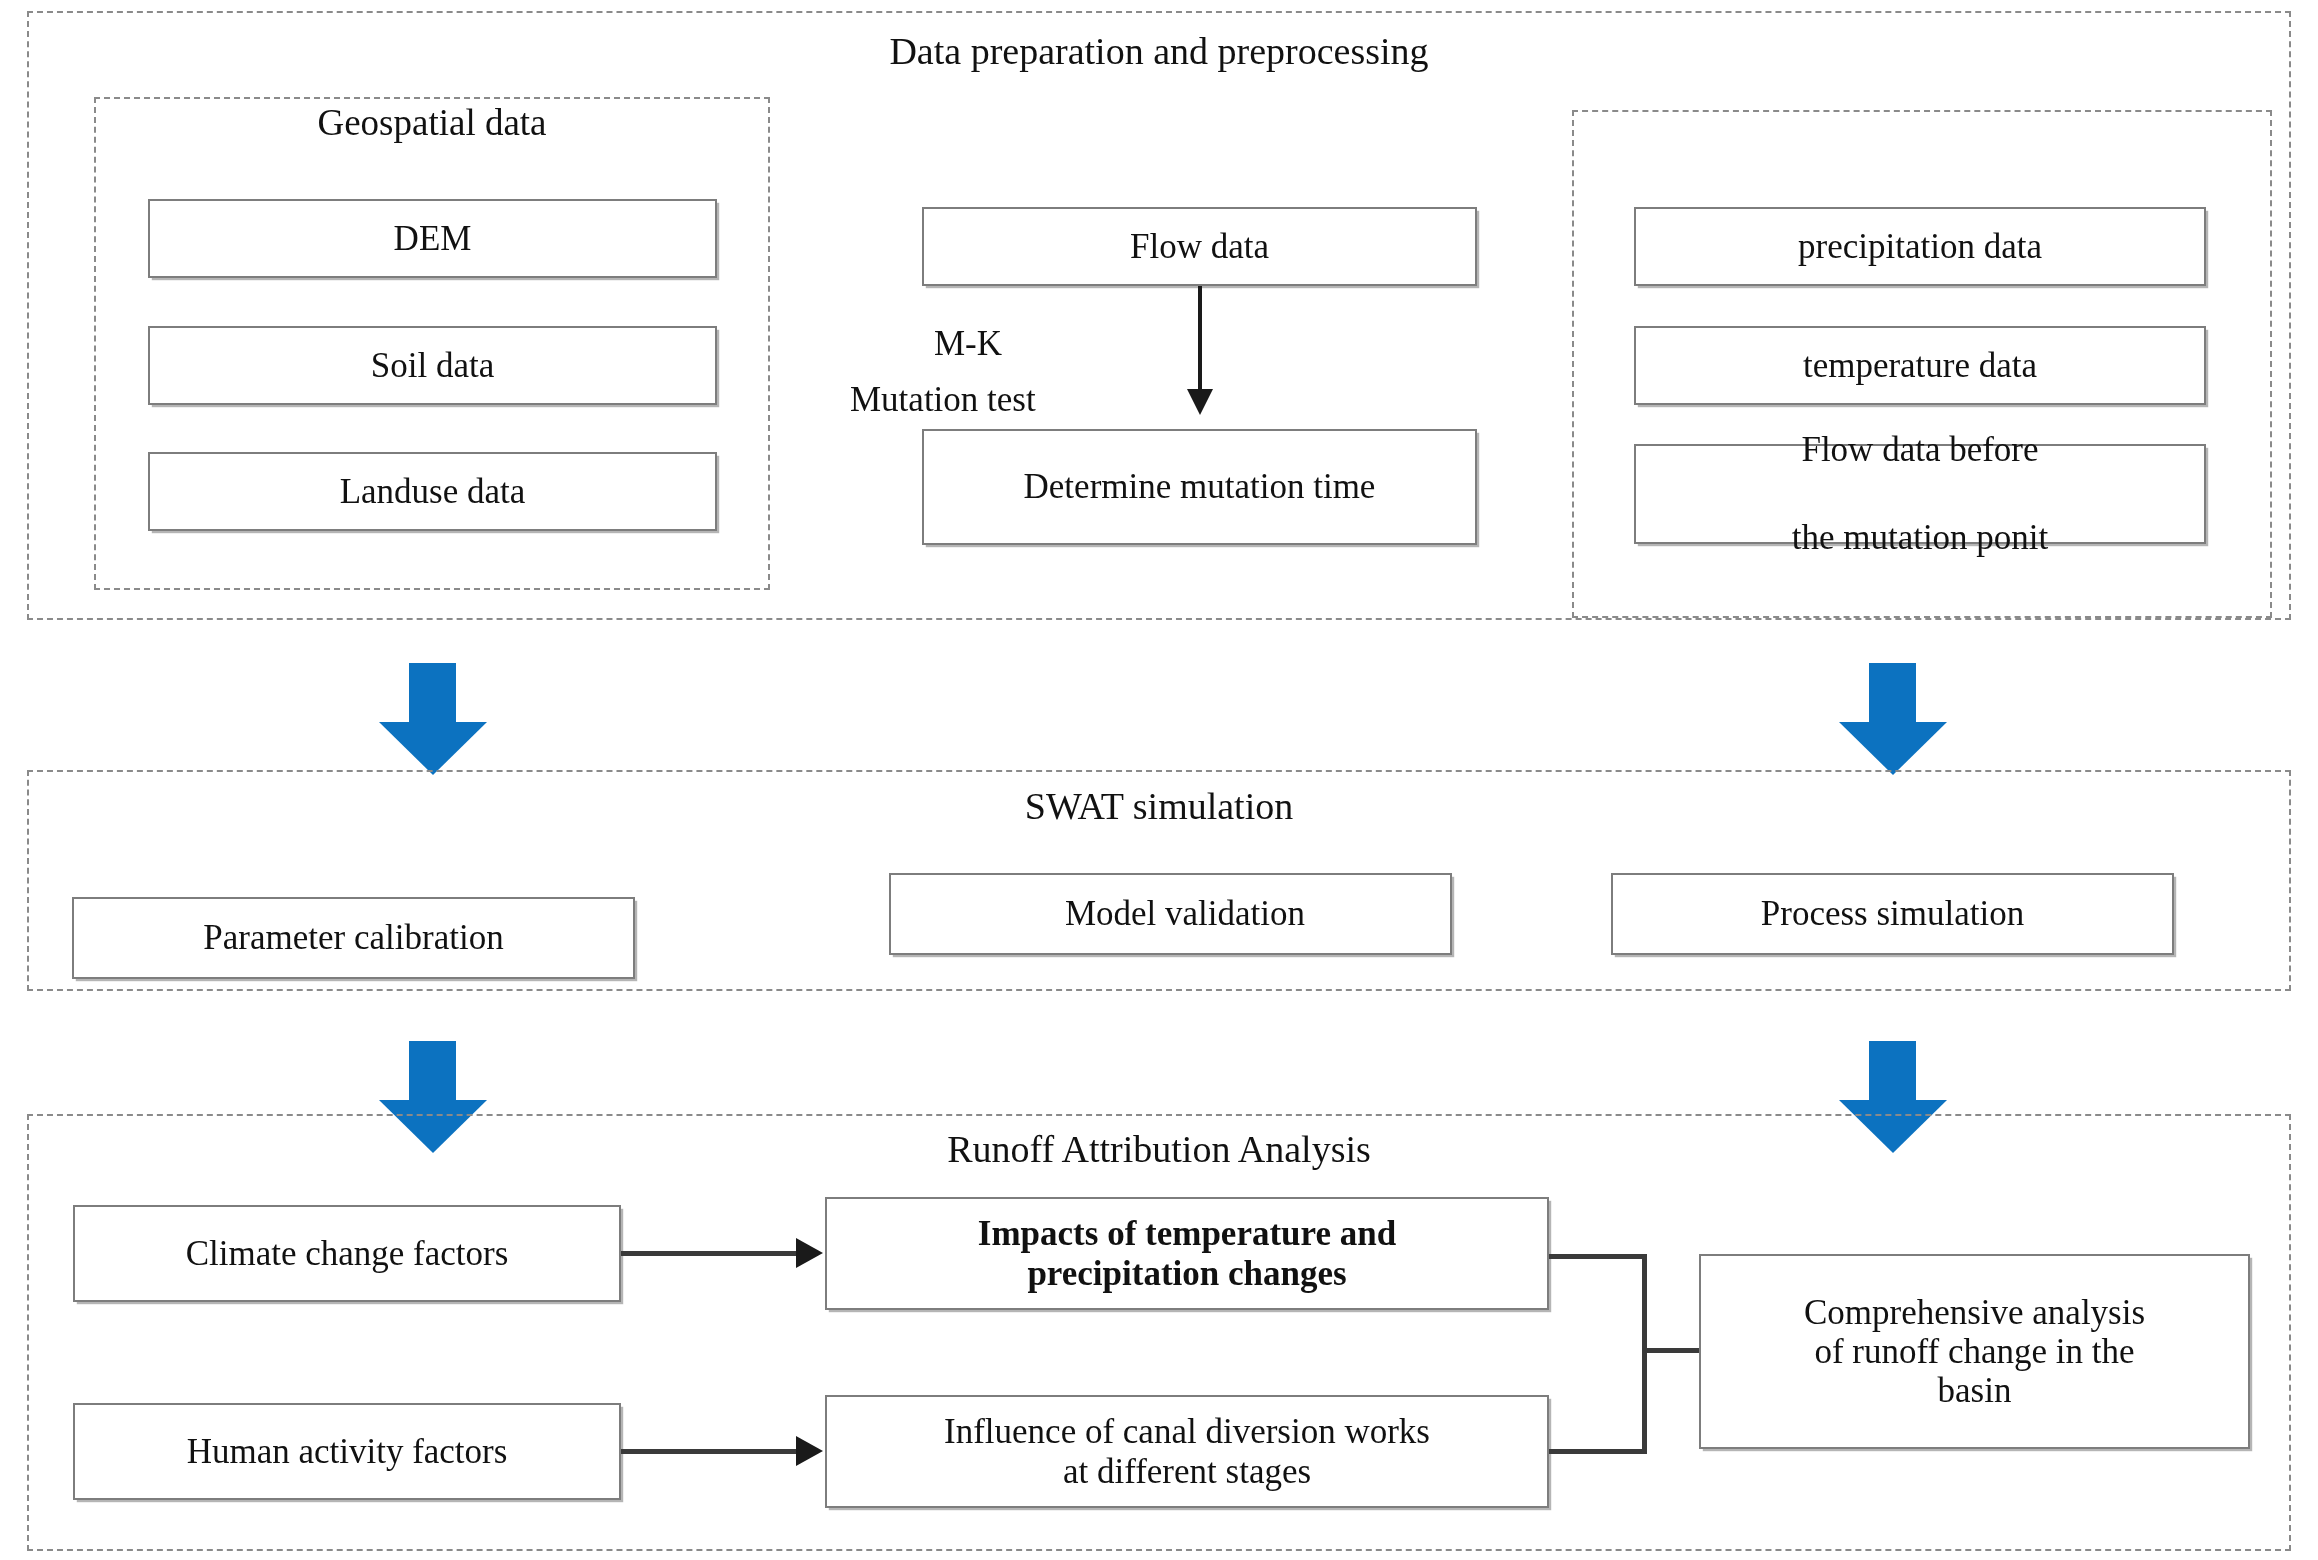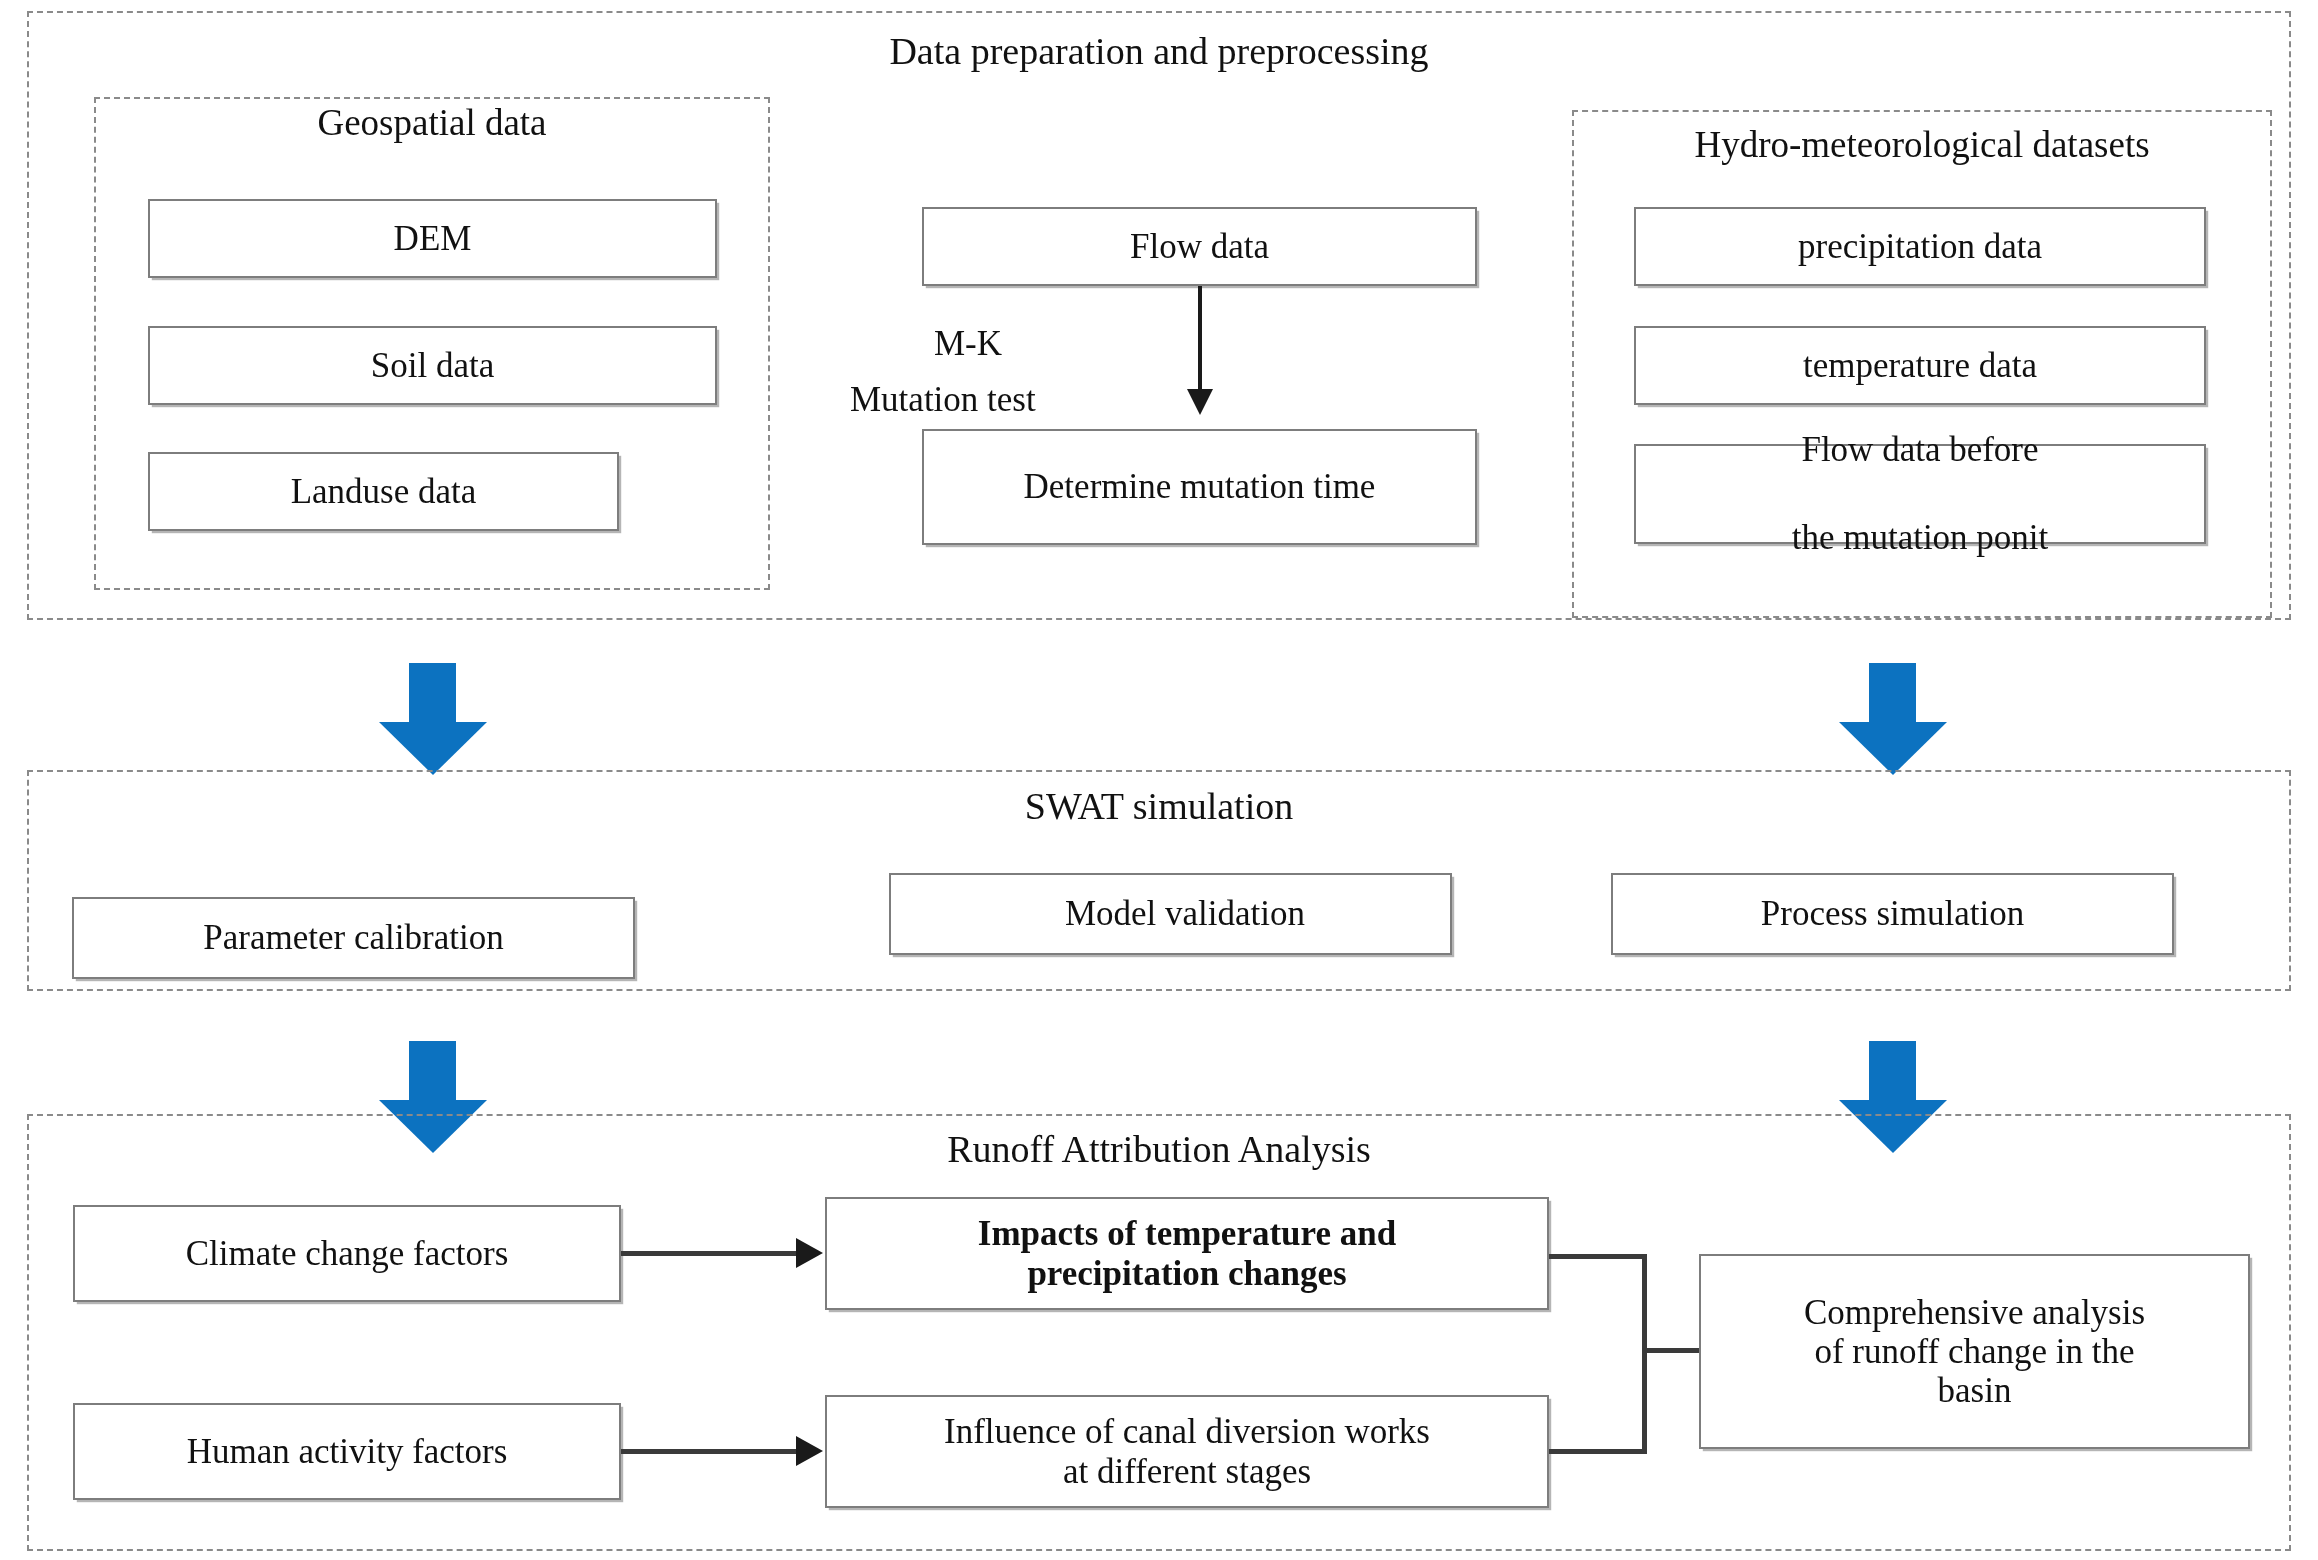--- a/index.html
+++ b/index.html
@@ -139,34 +139,33 @@
 
   <div class="abs section" style="left:27px; top:10.6px; width:2264px; height:609px;"></div>
 
   <div class="section-title" style="left:27px; top:32px; width:2264px;">Data preparation and preprocessing</div>
 
   <div class="abs subsection" style="left:94px; top:97px; width:676px; height:493px;"></div>
   <div class="sub-title" style="left:94px; top:104px; width:676px;">Geospatial data</div>
 
   <div class="abs node" style="left:148px; top:199px; width:569px; height:79px;">DEM</div>
   <div class="abs node" style="left:148px; top:326px; width:569px; height:79px;">Soil data</div>
-  <div class="abs node" style="left:148px; top:452px; width:471px; height:79px;">Landuse data</div>
+  <div class="abs node" style="left:148px; top:452px; width:569px; height:79px;">Landuse data</div>
 
   <div class="abs node" style="left:922px; top:207px; width:555px; height:79px;">Flow data</div>
 
   <div class="vline" style="left:1198px; top:286px; width:3.8px; height:111px;"></div>
   <div class="arrow-down-head" style="left:1187px; top:389px;"></div>
 
   <div class="plain-label" style="left:934px; top:323px;">M-K</div>
   <div class="plain-label" style="left:850px; top:379px;">Mutation test</div>
 
   <div class="abs node" style="left:922px; top:429px; width:555px; height:116px;">Determine mutation time</div>
 
   <div class="abs subsection" style="left:1572px; top:110px; width:700px; height:508px;"></div>
-  <div class="sub-title" style="left:1572px; top:126px; width:700px;">Hydro-meteorological datasets</div>
 
   <div class="abs node" style="left:1634px; top:207px; width:572px; height:79px;">precipitation data</div>
   <div class="abs node" style="left:1634px; top:326px; width:572px; height:79px;">temperature data</div>
   <div class="abs node two-line" style="left:1634px; top:444px; width:572px; height:100px; flex-direction:column;gap:48px;">
     <span>Flow data before</span>
     <span>the mutation ponit</span>
   </div>
 
   <div class="blue-arrow" style="left:379px; top:663px; width:108px; height:113px; --bluec:#0C72C0;">
     <div class="shaft" style="width:47px; height:62px; left:30px; transform:none;"></div>

